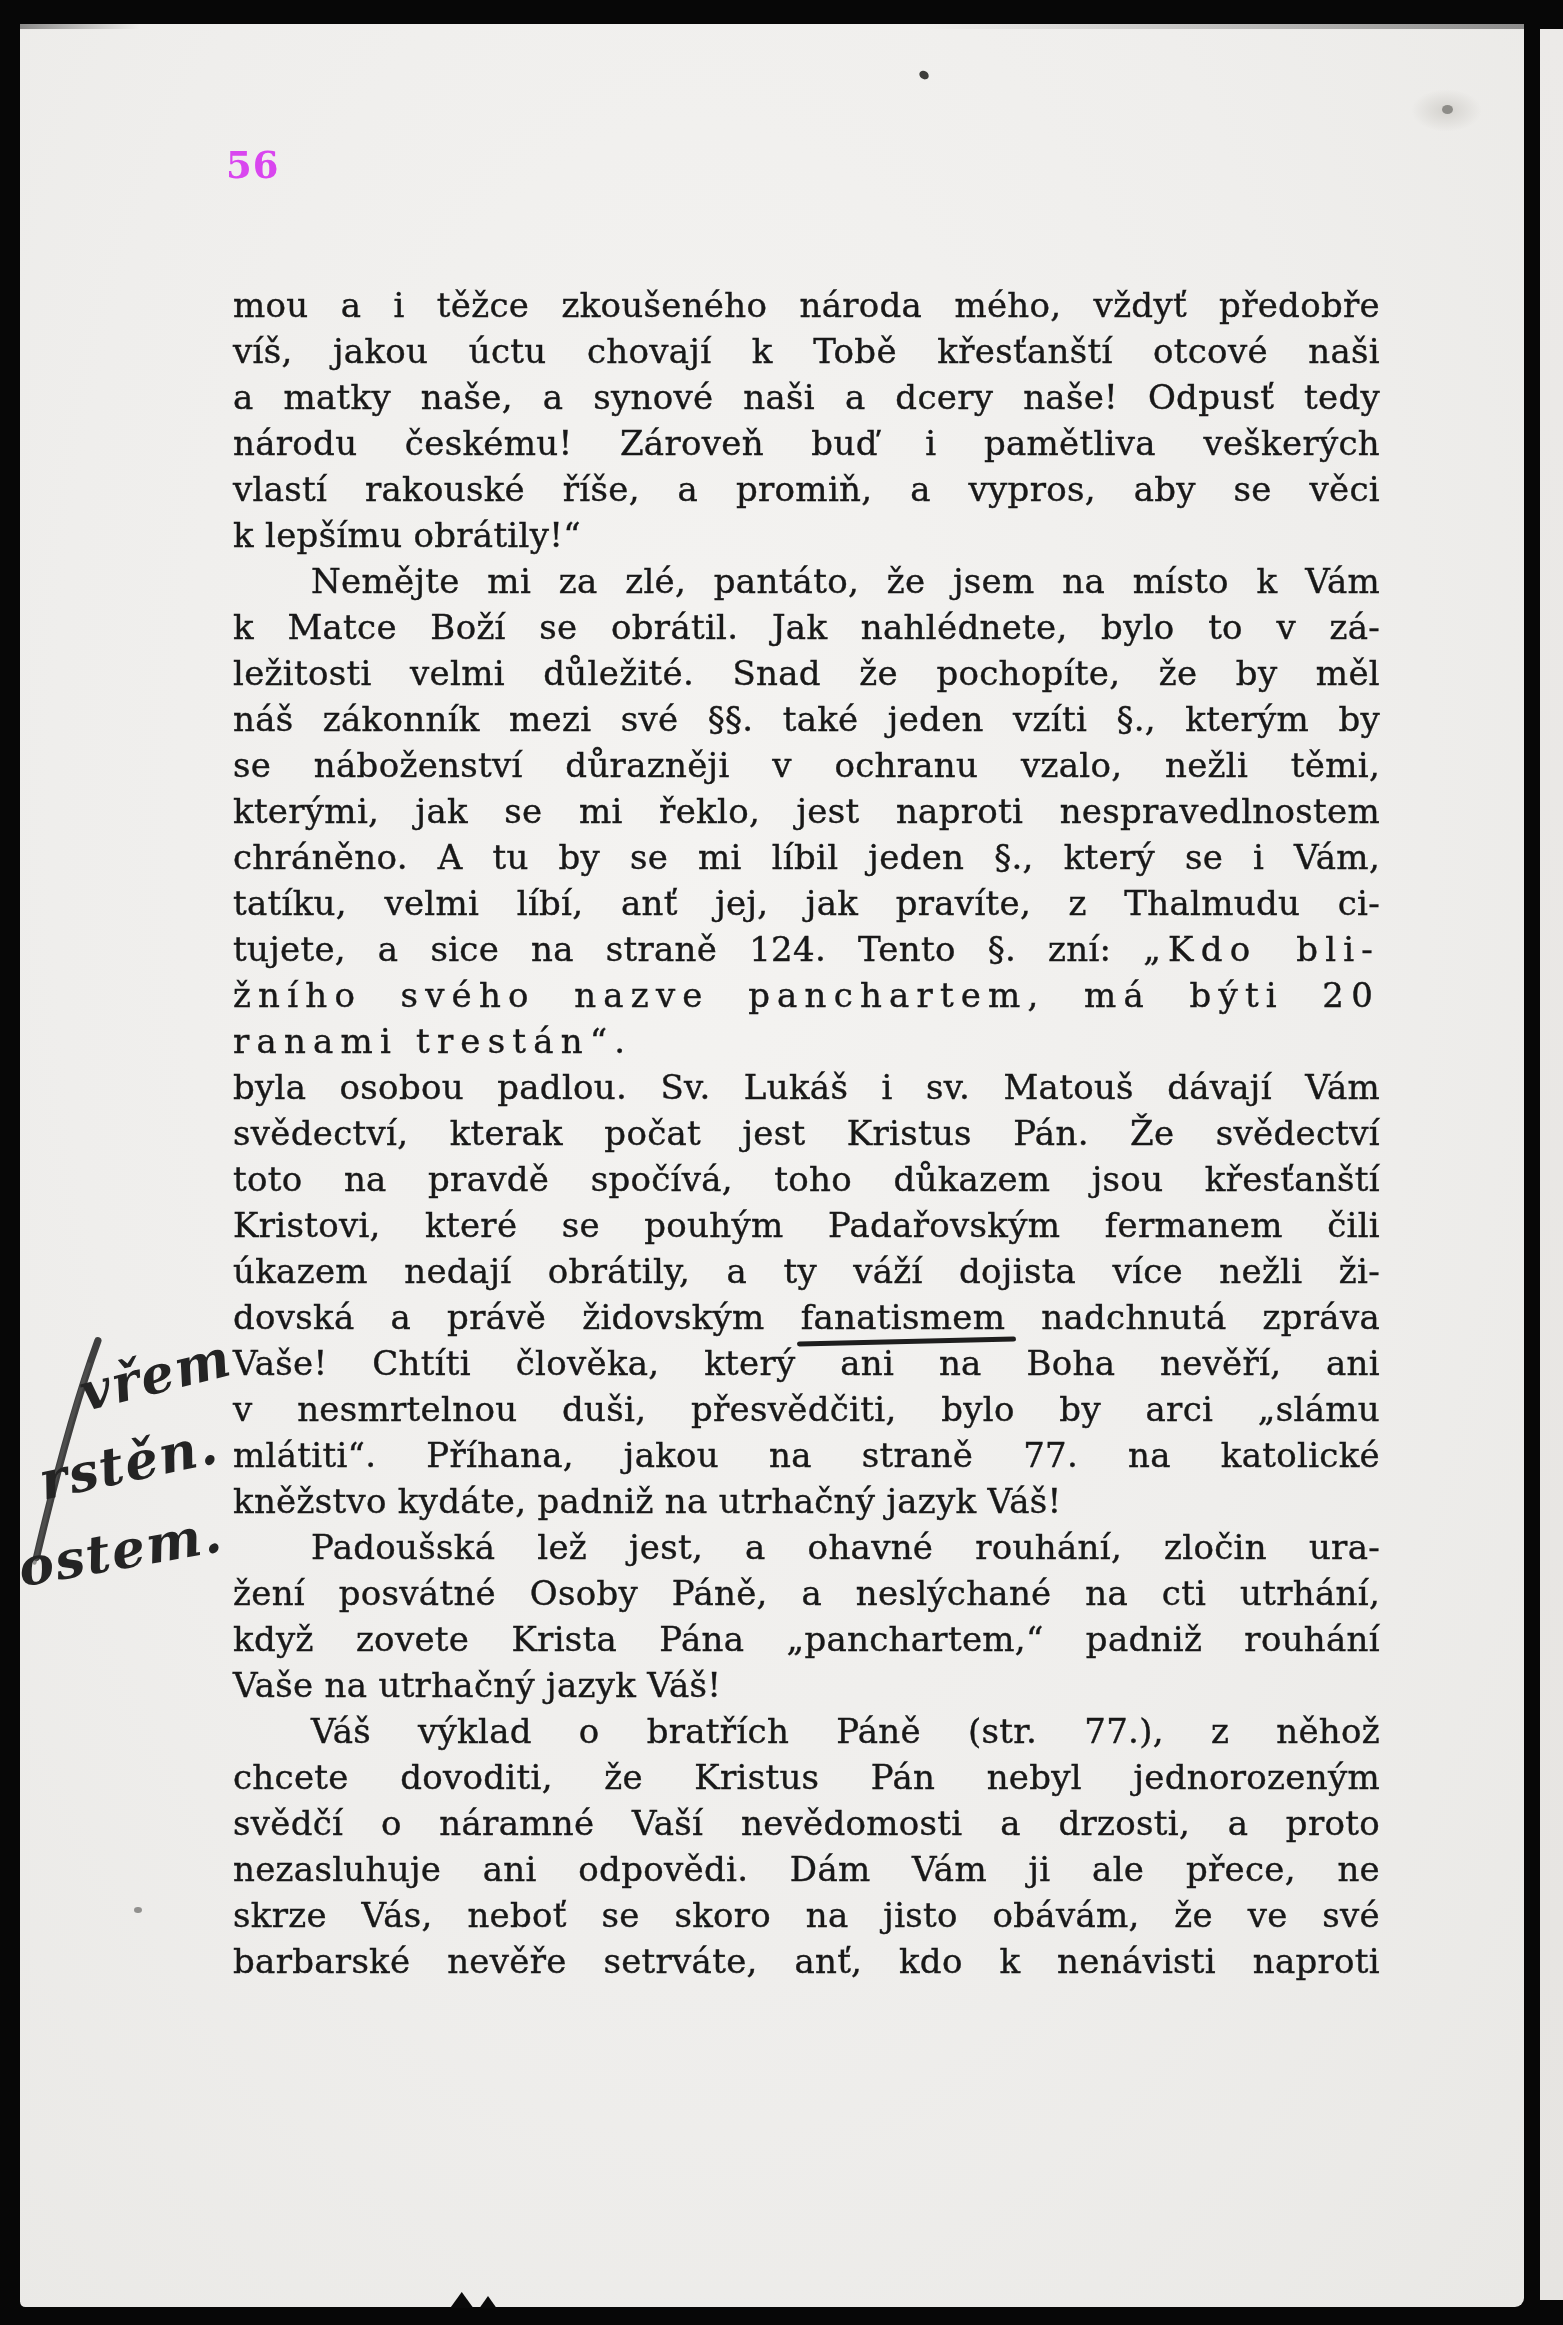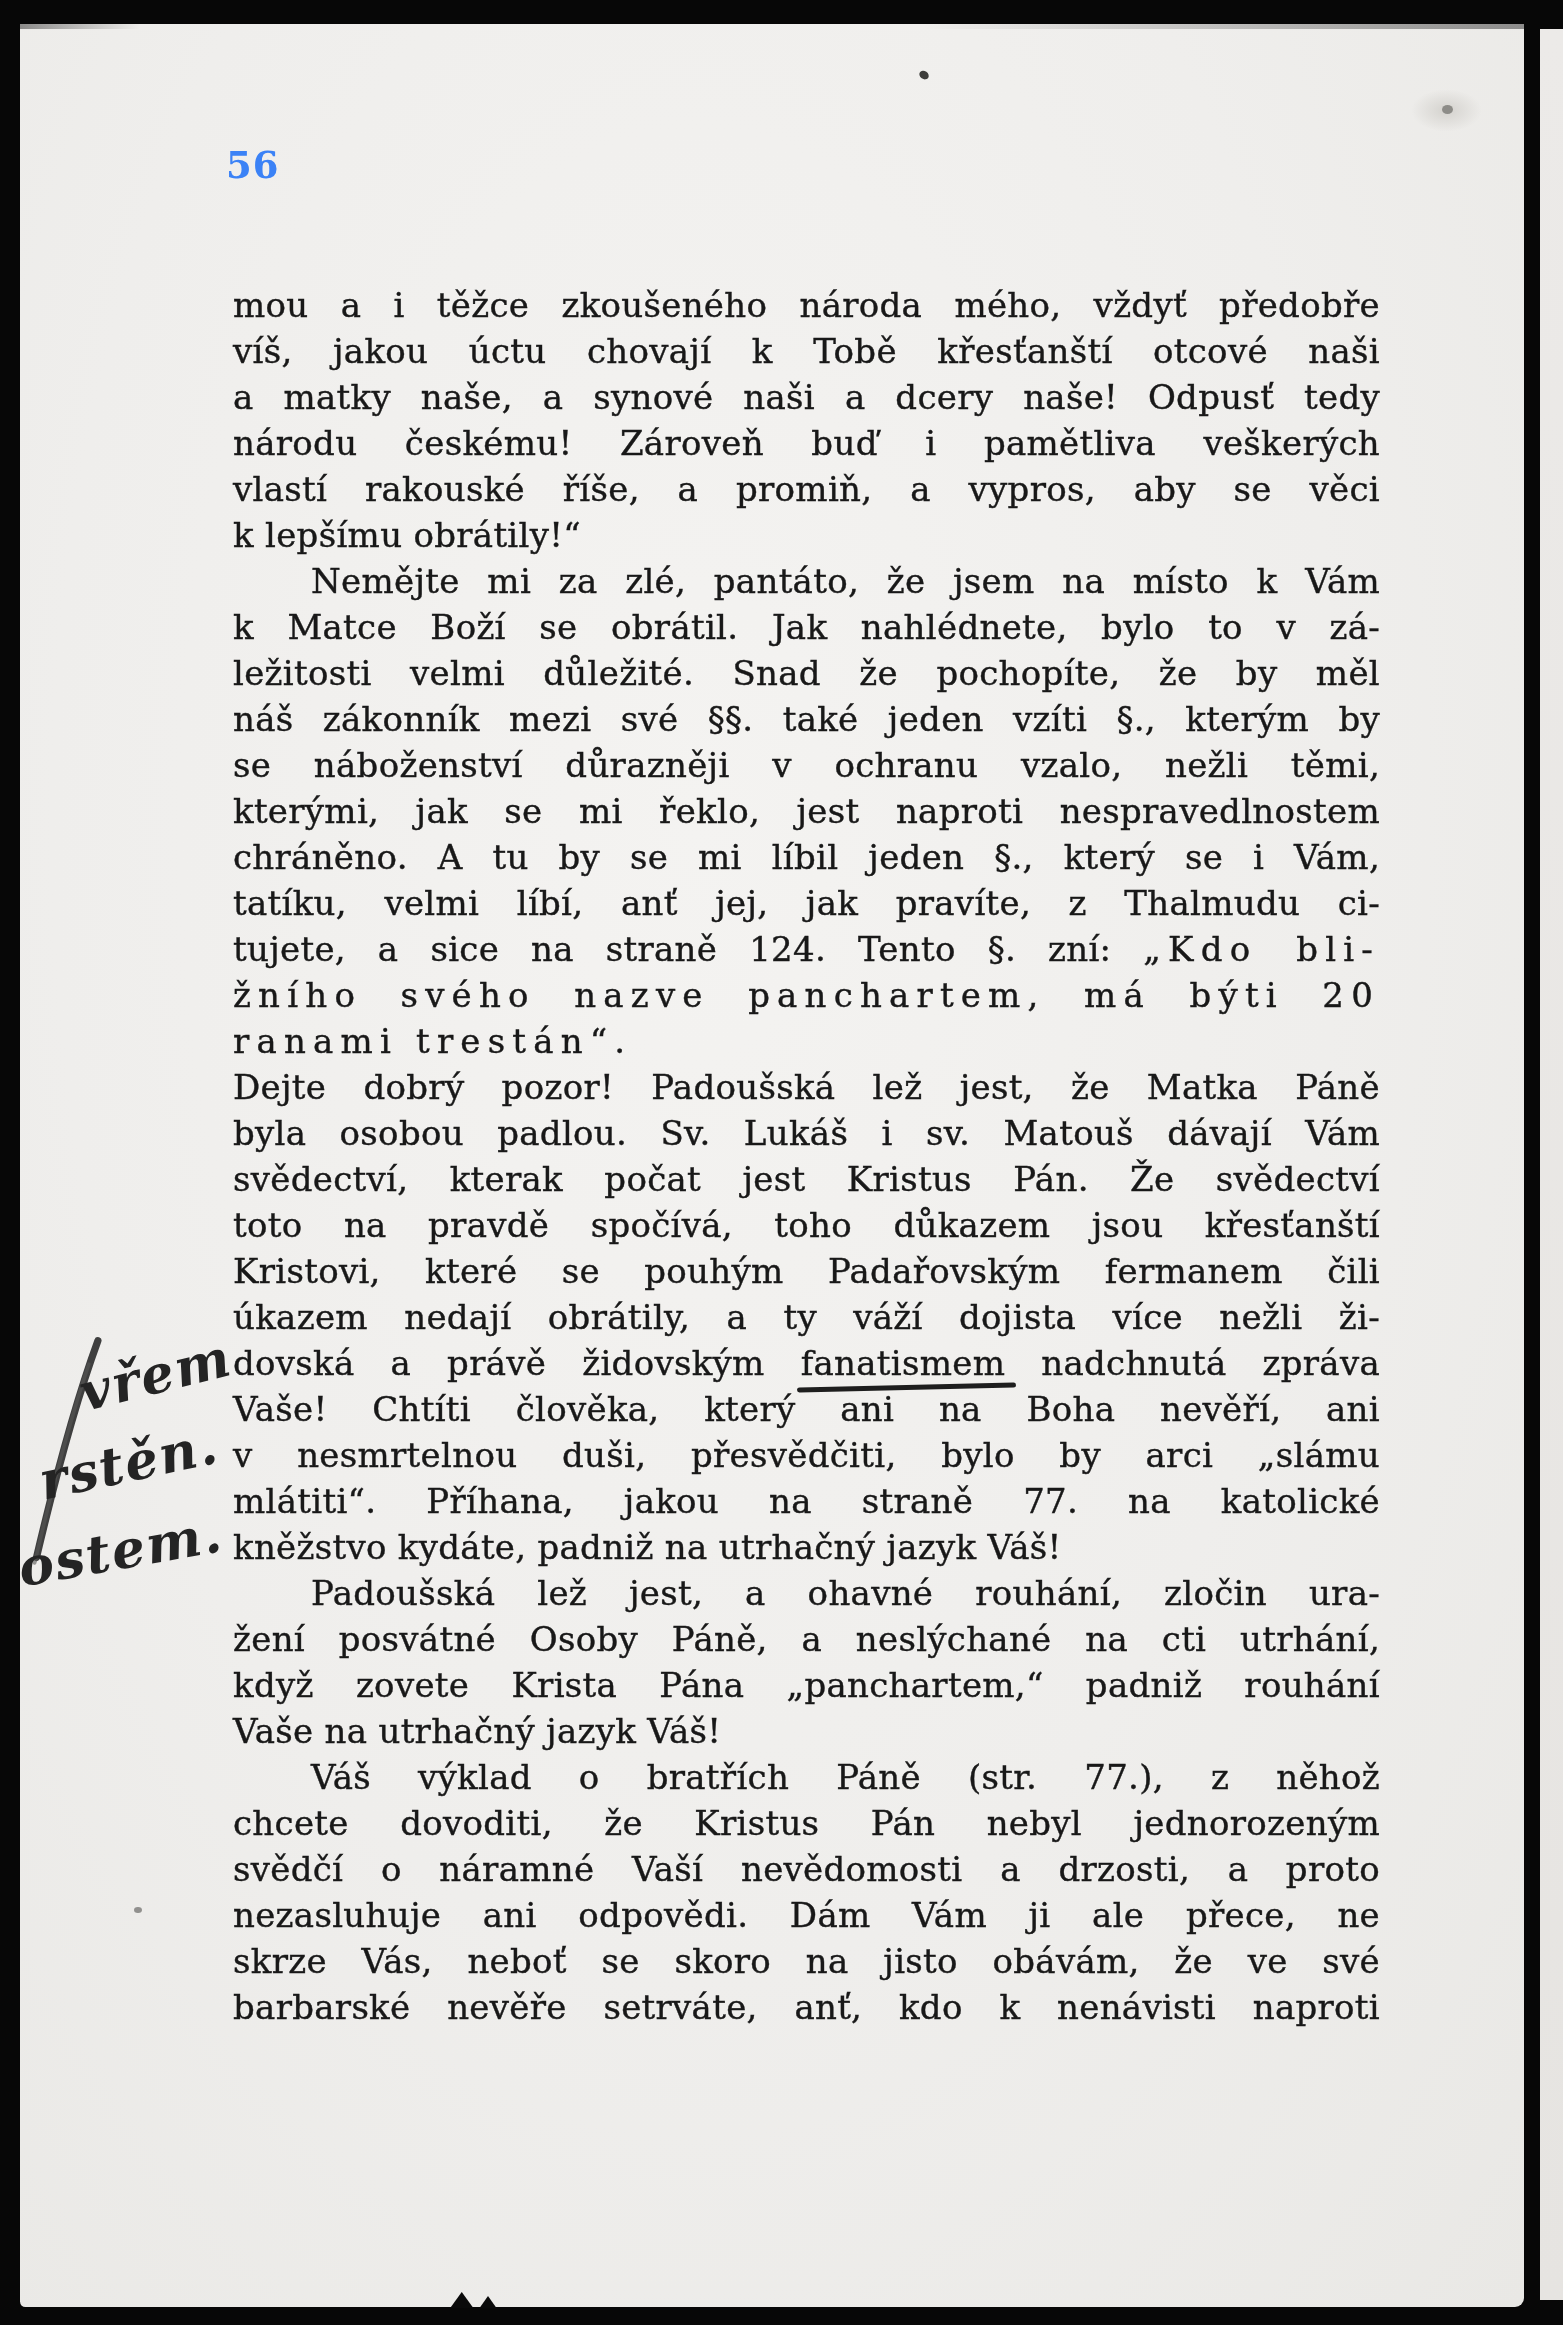--- a/index.html
+++ b/index.html
@@ -12,21 +12,21 @@
     position:absolute;left:20px;top:23.5px;width:1504px;height:2283px;
     background:radial-gradient(ellipse at 45% 35%, #f4f3f1 0%, #efeeec 55%, #e9e8e5 100%);
     border-radius:0 0 9px 5.4px;
   }
   .adjacent-page{
     position:absolute;left:1540px;top:29px;width:23.5px;height:2271px;
     background:linear-gradient(180deg,#eceae8,#e6e4e1);
   }
   .pagenum{
     position:absolute;left:226px;top:143px;
-    font-size:37px;font-weight:bold;color:#3b82f6;letter-spacing:0.9px;
+    font-size:37px;font-weight:bold;color:#d946ef;letter-spacing:0.9px;
   }
   .text-column{
     position:absolute;left:233px;top:244px;width:1147px;
     font-size:34px;line-height:46px;color:#181818;
     -webkit-text-stroke:0.4px #1a1a1a;
     letter-spacing:0.3px;
     margin-top:38px;
   }
   .line{
     text-align:justify;text-align-last:justify;
@@ -83,21 +83,20 @@
     <div class="line"><span>k Matce Boží se obrátil. Jak nahlédnete, bylo to v zá-</span></div>
     <div class="line"><span>ležitosti velmi důležité. Snad že pochopíte, že by měl</span></div>
     <div class="line"><span>náš zákonník mezi své §§. také jeden vzíti §., kterým by</span></div>
     <div class="line"><span>se náboženství důrazněji v ochranu vzalo, nežli těmi,</span></div>
     <div class="line"><span>kterými, jak se mi řeklo, jest naproti nespravedlnostem</span></div>
     <div class="line"><span>chráněno. A tu by se mi líbil jeden §., který se i Vám,</span></div>
     <div class="line"><span>tatíku, velmi líbí, anť jej, jak pravíte, z Thalmudu ci-</span></div>
     <div class="line"><span>tujete, a sice na straně 124. Tento §. zní: </span><span class="spaced">„Kdo bli-</span></div>
     <div class="line spaced"><span>žního svého nazve panchartem, má býti 20</span></div>
     <div class="line spaced last"><span>ranami trestán“.</span></div>
-    <div class="line"><span>Dejte dobrý pozor! Padoušská lež jest, že Matka Páně</span></div>
     <div class="line"><span>byla osobou padlou. Sv. Lukáš i sv. Matouš dávají Vám</span></div>
     <div class="line"><span>svědectví, kterak počat jest Kristus Pán. Že svědectví</span></div>
     <div class="line"><span>toto na pravdě spočívá, toho důkazem jsou křesťanští</span></div>
     <div class="line"><span>Kristovi, které se pouhým Padařovským fermanem čili</span></div>
     <div class="line"><span>úkazem nedají obrátily, a ty váží dojista více nežli ži-</span></div>
     <div class="line"><span>dovská a právě židovským </span><span class="hand-underline">fanatismem</span><span> nadchnutá zpráva</span></div>
     <div class="line"><span>Vaše! Chtíti člověka, který ani na Boha nevěří, ani</span></div>
     <div class="line"><span>v nesmrtelnou duši, přesvědčiti, bylo by arci „slámu</span></div>
     <div class="line"><span>mlátiti“. Příhana, jakou na straně 77. na katolické</span></div>
     <div class="line last"><span>kněžstvo kydáte, padniž na utrhačný jazyk Váš!</span></div>

